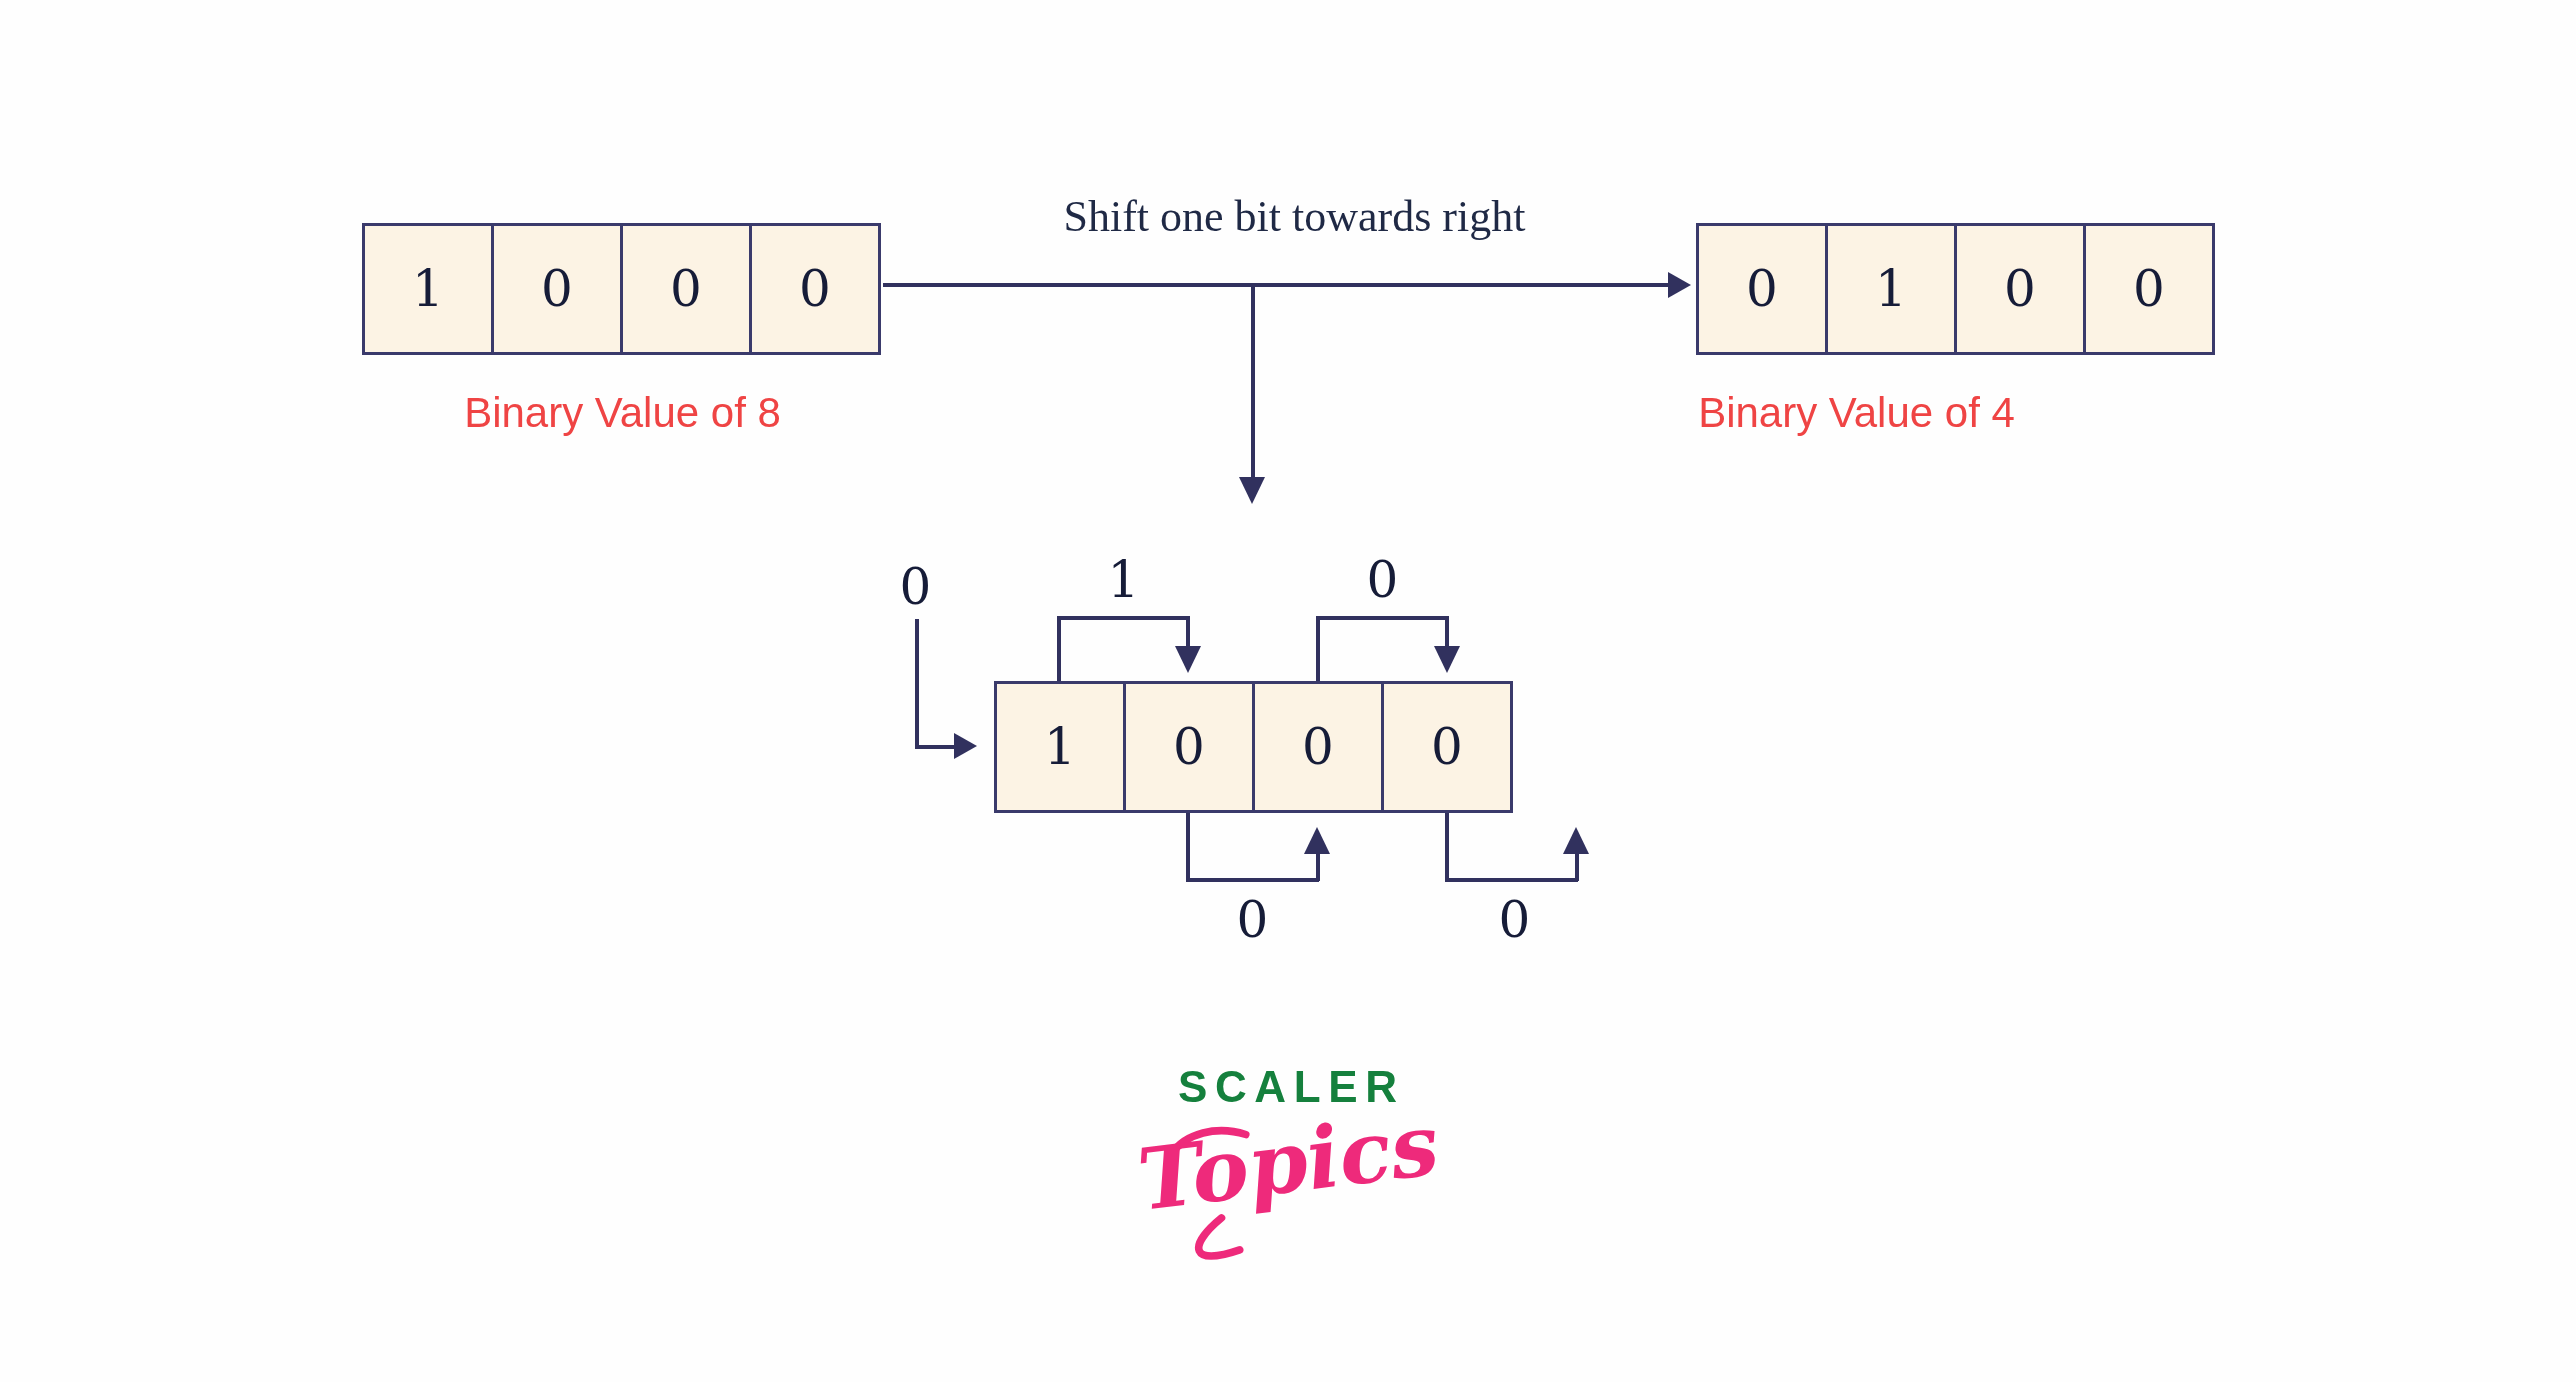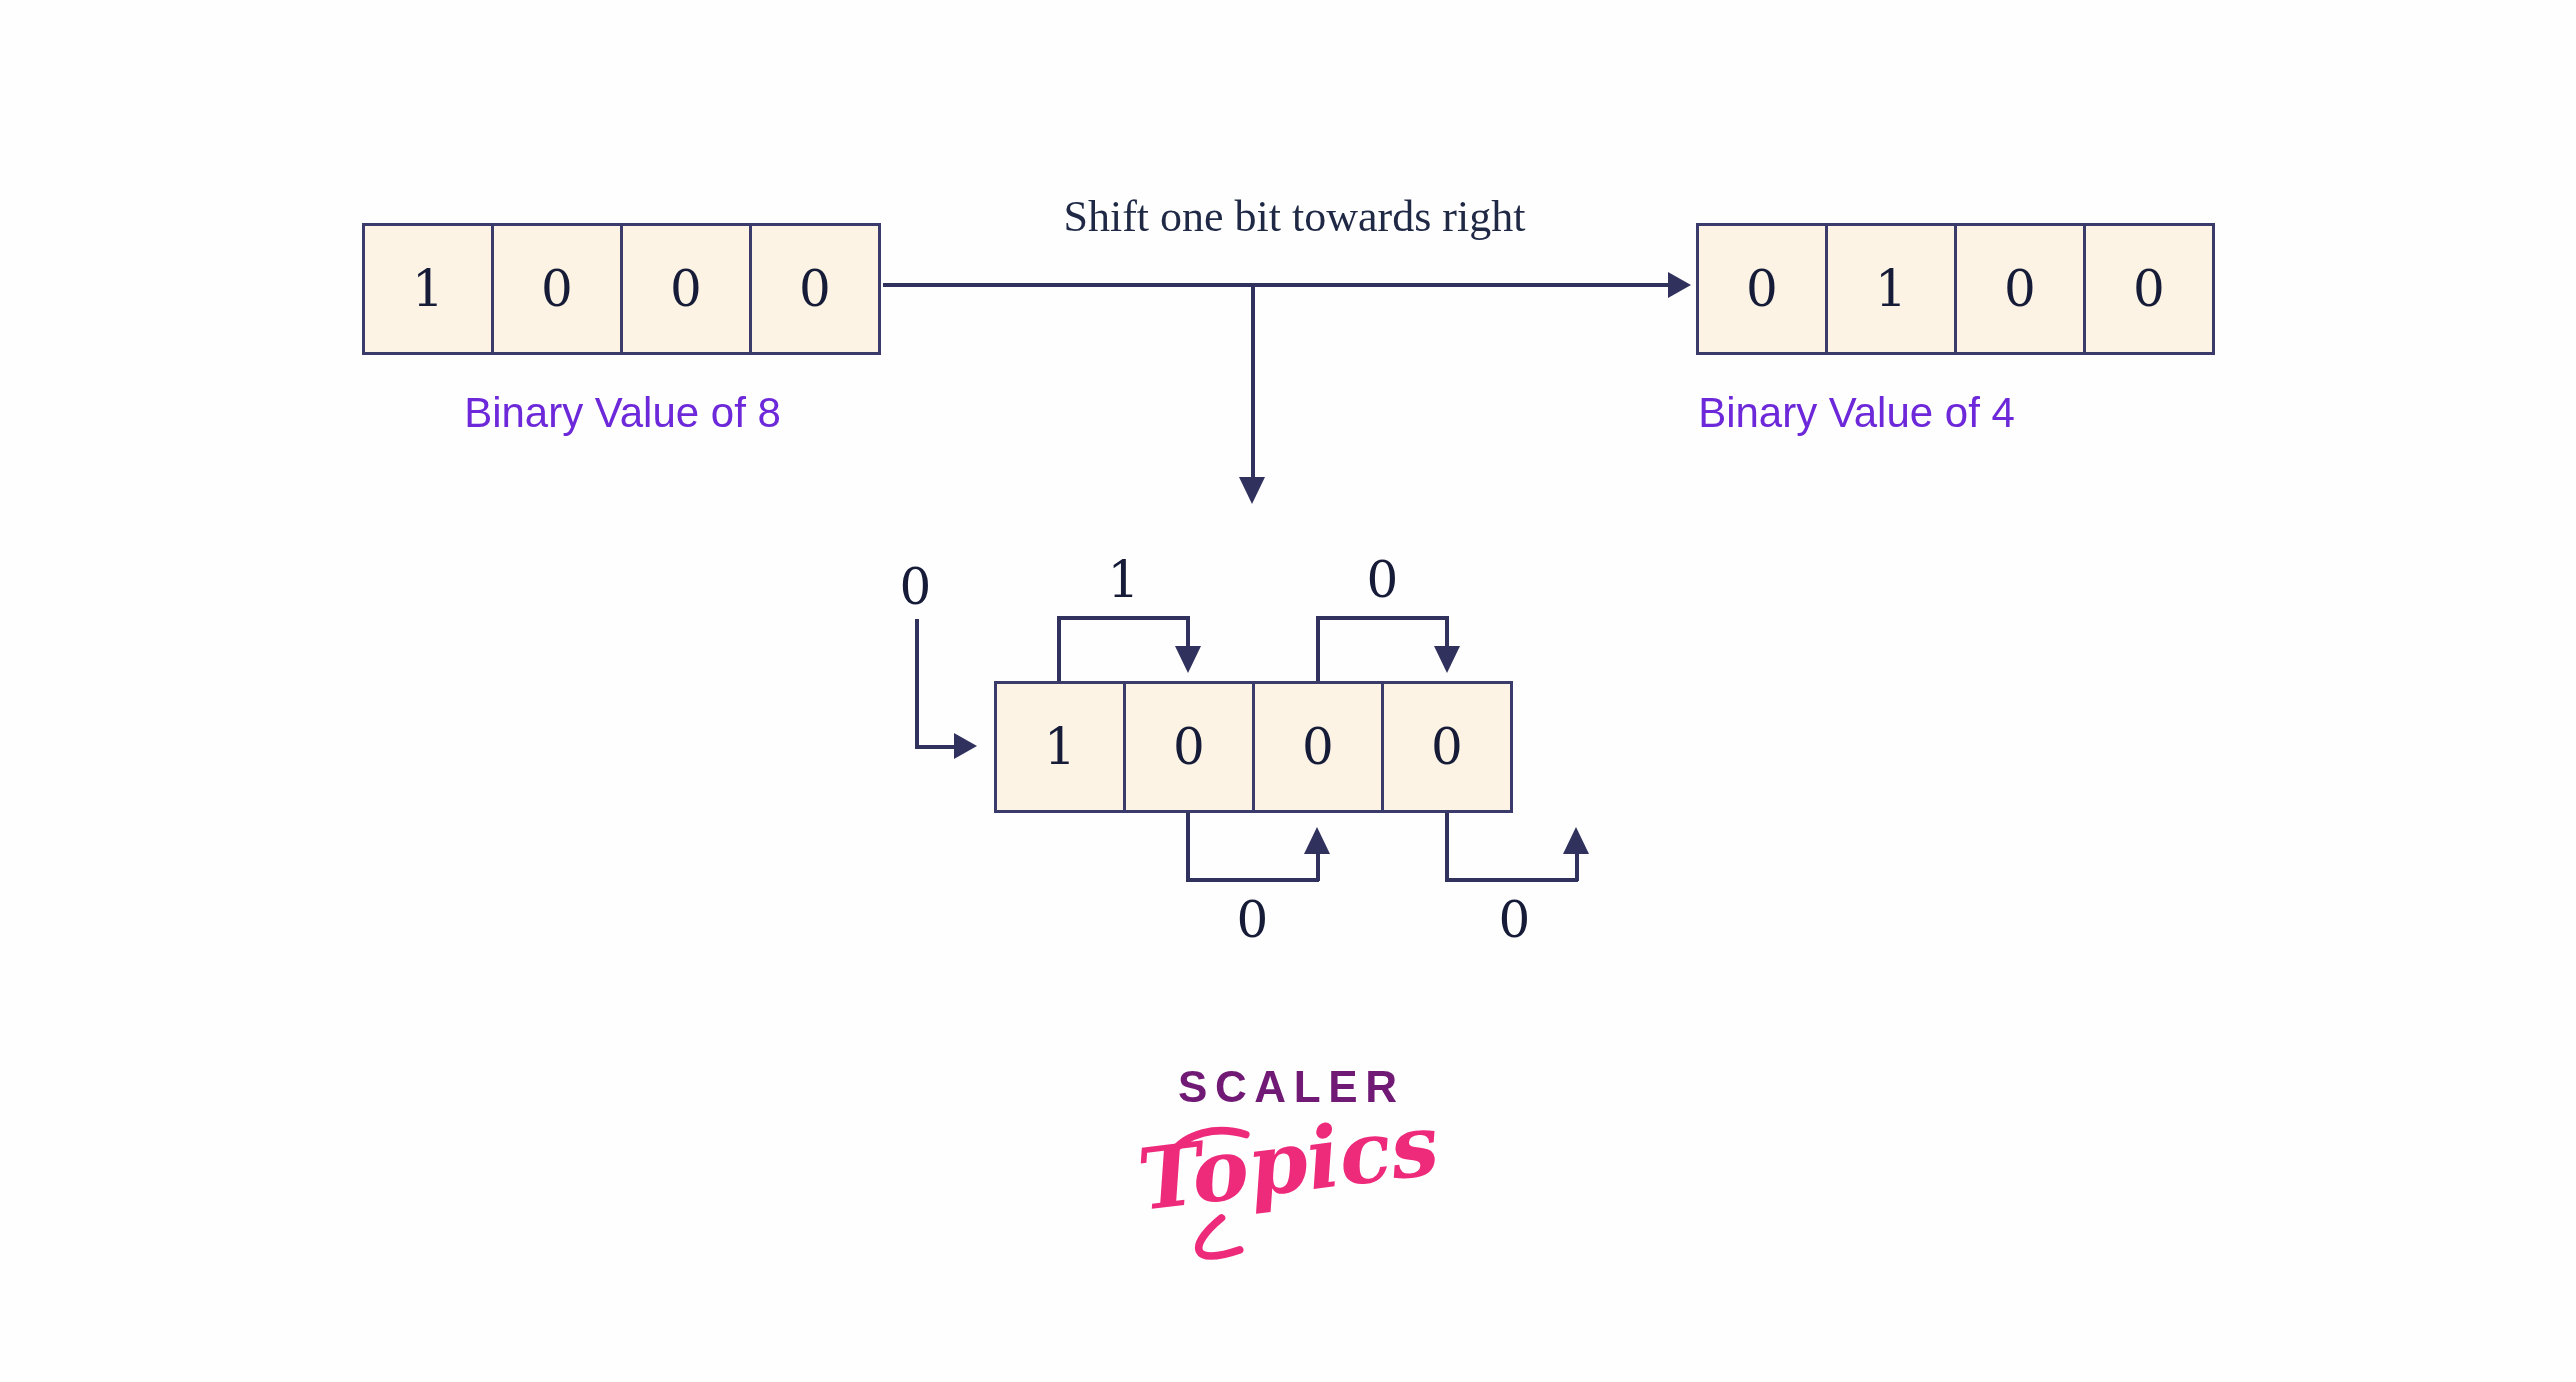--- a/index.html
+++ b/index.html
@@ -5,34 +5,34 @@
   html,body{margin:0;padding:0;}
   body{background:#ffffff;font-family:"Liberation Sans",sans-serif;}
   #canvas{position:relative;width:2576px;height:1382px;background:#FEFEFE;overflow:hidden;}
 
   .register{position:absolute;display:flex;}
   .cell{box-sizing:content-box;width:126px;height:126px;border:3px solid #3A3A6B;margin-left:-3px;
         background:#FCF3E4;display:flex;align-items:center;justify-content:center;
         font-family:"DejaVu Serif",serif;font-size:50px;color:#161C38;}
   .cell:first-child{margin-left:0;}
 
-  .caption{position:absolute;text-align:center;font-size:42px;line-height:53px;color:#6d28d9;}
+  .caption{position:absolute;text-align:center;font-size:42px;line-height:53px;color:#ef4444;}
   .title{position:absolute;text-align:center;font-size:44px;line-height:55px;color:#1F2945;}
 
   .line{position:absolute;background:#31315E;}
   .tri{position:absolute;width:0;height:0;}
   .tri-right{border-top:13.6px solid transparent;border-bottom:13.6px solid transparent;border-left:23px solid #31315E;}
   .tri-down{border-left:13.6px solid transparent;border-right:13.6px solid transparent;border-top:27px solid #31315E;}
   .tri-up{border-left:13.6px solid transparent;border-right:13.6px solid transparent;border-bottom:27px solid #31315E;}
 
   .bitlabel{position:absolute;width:45px;text-align:center;font-family:"DejaVu Serif",serif;
             font-size:50px;line-height:50px;color:#161C38;}
 
   .brand{position:absolute;left:1136px;top:1062px;width:303px;text-align:center;
-         font-size:44px;font-weight:800;letter-spacing:7.6px;text-indent:7.6px;color:#701a75;}
+         font-size:44px;font-weight:800;letter-spacing:7.6px;text-indent:7.6px;color:#15803d;}
   .topics-svg{position:absolute;left:1132px;top:1095px;}
 </style>
 </head>
 <body>
 
 <div id="canvas">
 
   <div class="register" style="left:362px;top:223px;">
     <div class="cell">1</div>
     <div class="cell">0</div>

